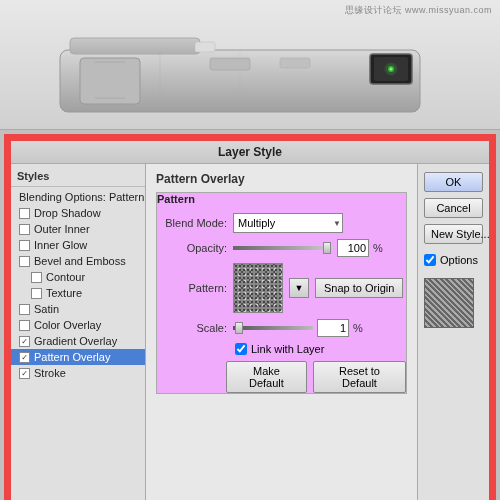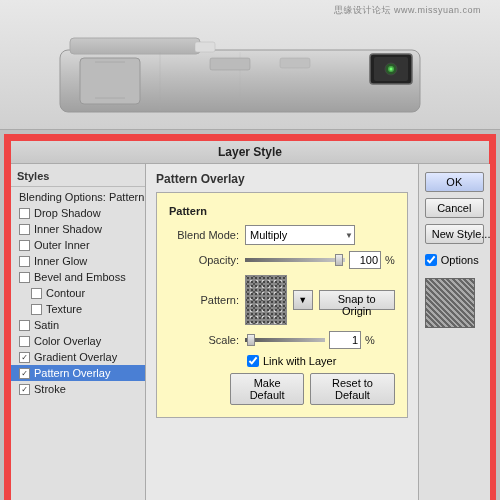--- a/index.html
+++ b/index.html
@@ -21,21 +21,21 @@
       align-items: center;
       justify-content: center;
       position: relative;
       border-bottom: 1px solid #aaa;
     }
 
     
     .watermark {
       position: absolute;
       top: 4px;
-      right: 19px;
+      right: 8px;
       font-size: 9px;
       color: #888;
       letter-spacing: 0.5px;
     }
 
     
     .camera-svg {
       width: 420px;
       height: 110px;
     }
@@ -126,22 +126,22 @@
 
     .section-title {
       font-size: 12px;
       font-weight: bold;
       color: #333;
       margin-bottom: 6px;
     }
 
     .subsection {
       border: 1px solid #aaa;
-      background: #fef9c3;
-      padding: 12px;
+      background: #f0abfc;
+      padding: 0;
       margin-bottom: 20px;
     }
 
     .subsection-title {
       font-size: 11px;
       font-weight: bold;
       margin-bottom: 8px;
       color: #222;
     }
 
@@ -426,24 +426,20 @@
 
       <div class="style-item">
         <span>Blending Options: Pattern</span>
       </div>
       <div class="style-item">
         <span class="checkbox"></span>
         <span>Drop Shadow</span>
       </div>
       <div class="style-item">
         <span class="checkbox"></span>
-        <span>Inner Shadow</span>
-      </div>
-      <div class="style-item">
-        <span class="checkbox"></span>
         <span>Outer Inner</span>
       </div>
       <div class="style-item">
         <span class="checkbox"></span>
         <span>Inner Glow</span>
       </div>
       <div class="style-item">
         <span class="checkbox"></span>
         <span>Bevel and Emboss</span>
       </div>

